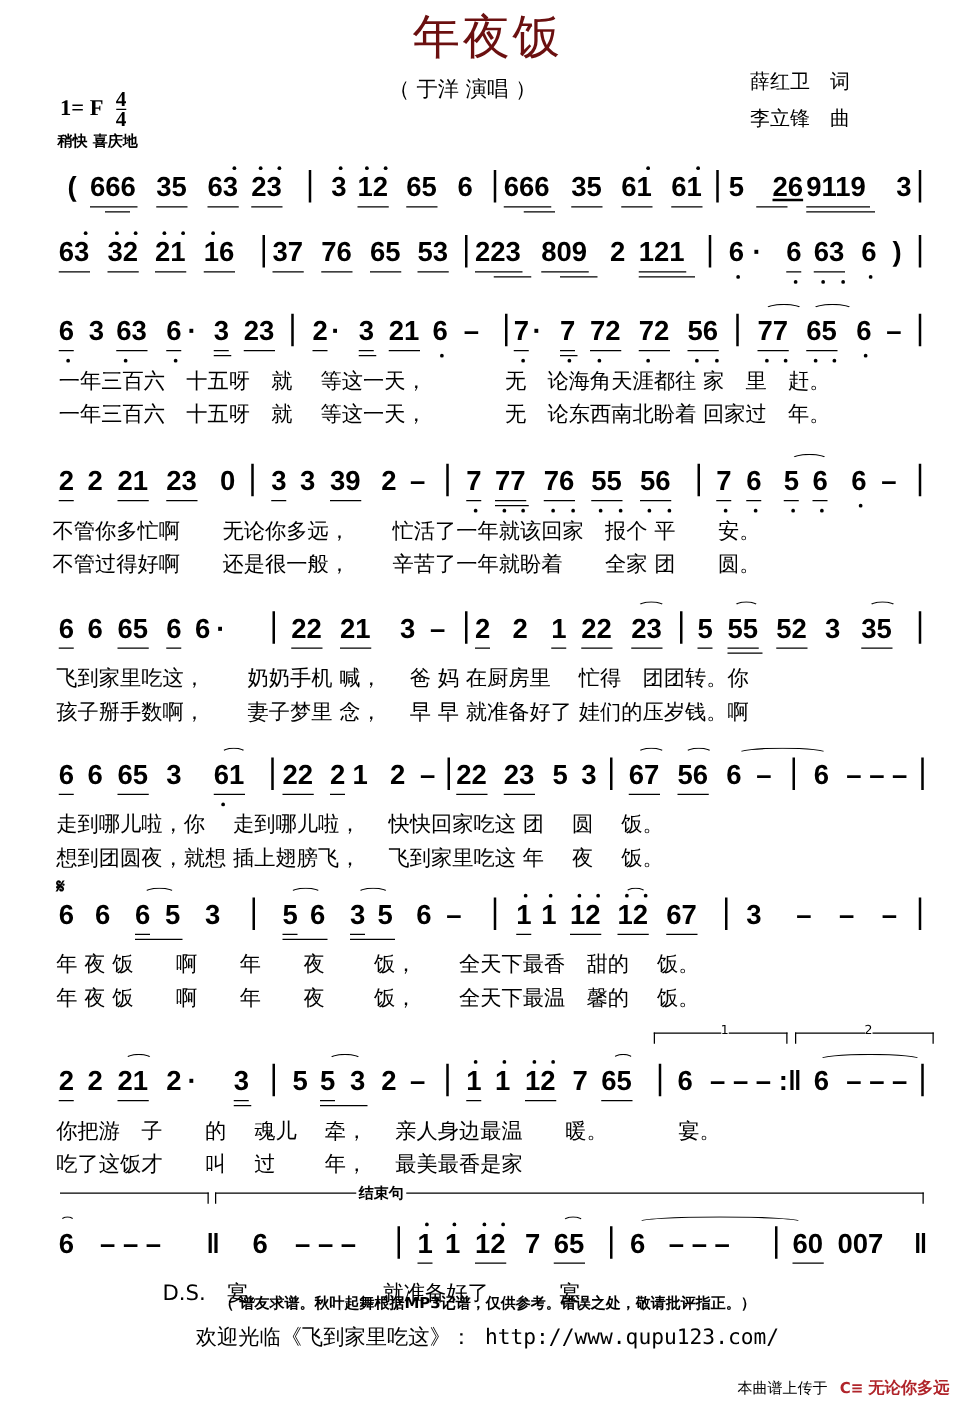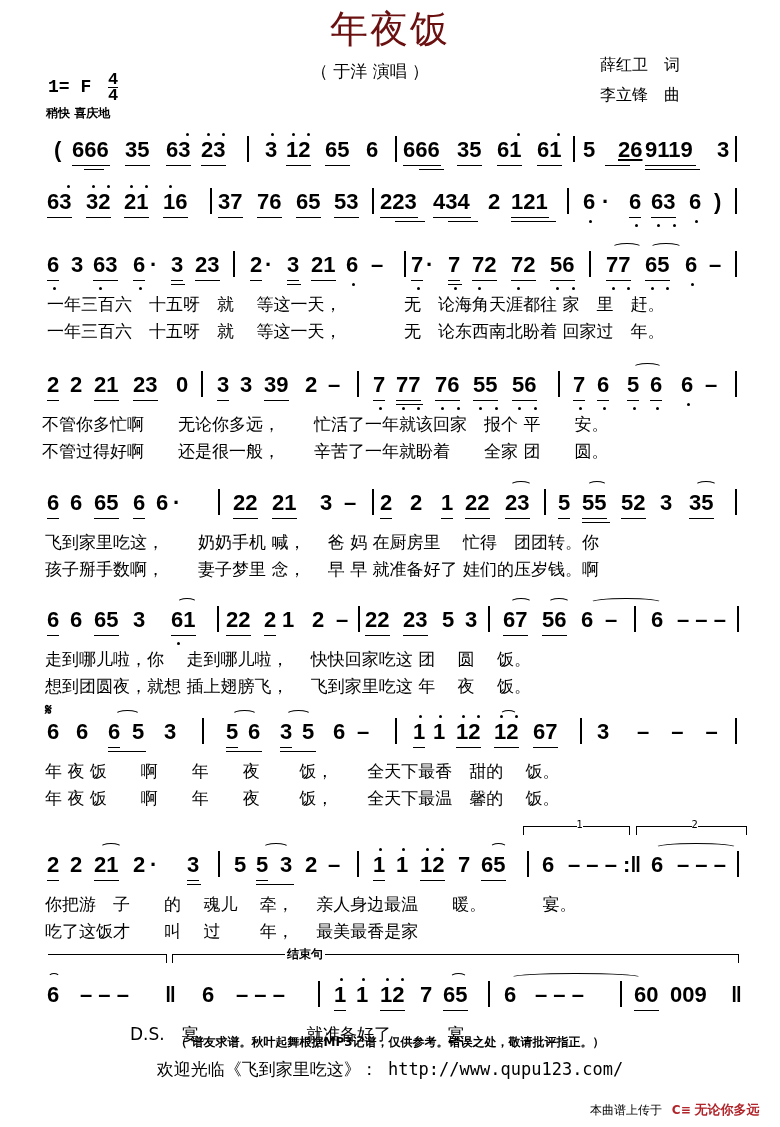--- a/index.html
+++ b/index.html
@@ -1,21 +1,21 @@
 <!DOCTYPE html>
 <html><head>
 <meta charset="utf-8">
 <style>
   html,body{margin:0;padding:0;background:#fff;}
   body{width:780px;height:1127px;position:relative;overflow:hidden;font-family:"DejaVu Sans","Liberation Sans",sans-serif;color:#000;}
   .abs{position:absolute;}
   #title{left:0;width:780px;top:4px;text-align:center;font-size:38px;color:#6b1010;font-family:"DejaVu Sans",sans-serif;letter-spacing:2px;}
   #singer{left:0;width:740px;top:60px;text-align:center;font-size:17px;}
   .credit{font-size:16px;left:600px;}
-  #key{left:48px;top:72px;font-size:18px;font-weight:bold;font-family:Liberation Mono, monospace;}
+  #key{left:48px;top:72px;font-size:18px;font-weight:bold;font-family:Liberation Serif, serif;}
   .frac{display:inline-block;vertical-align:middle;text-align:center;line-height:15px;font-size:17px;margin-left:6px;}
   .frac span{display:block;}
   .frac .num{border-bottom:1px solid #000;}
   #tempo{left:46px;top:105px;font-size:12px;font-weight:bold;}
   .staff{left:0;width:780px;}
   .notes{position:absolute;left:0;top:0;height:40px;width:780px;}
   .n{position:absolute;font-family:"Liberation Sans",sans-serif;font-weight:bold;font-size:22px;top:8px;line-height:24px;}
   .ul{position:absolute;height:0;border-top:1.6px solid #000;}
   .bar{position:absolute;width:0;border-left:2px solid #000;height:26px;top:6px;}
   .dot{position:absolute;width:3px;height:3px;background:#000;border-radius:50%;}
@@ -110,21 +110,21 @@
         <span class="n" style="left: 257px;">76</span>
         <div class="ul" style="left: 257px; width: 25px; top: 35px;"></div>
         <span class="n" style="left: 296px;">65</span>
         <div class="ul" style="left: 296px; width: 25px; top: 35px;"></div>
         <span class="n" style="left: 334px;">53</span>
         <div class="ul" style="left: 334px; width: 25px; top: 35px;"></div>
         <div class="bar" style="left: 372px;"></div>
         <span class="n" style="left: 380px;">223</span>
         <div class="ul" style="left: 380px; width: 38px; top: 35px;"></div>
         <div class="ul" style="left: 395px; width: 30px; top: 39px;"></div>
-        <span class="n" style="left: 433px;">434</span>
+        <span class="n" style="left: 433px;">809</span>
         <div class="ul" style="left: 433px; width: 38px; top: 35px;"></div>
         <div class="ul" style="left: 448px; width: 30px; top: 39px;"></div>
         <span class="n" style="left: 488px;">2</span>
         <span class="n" style="left: 511px;">121</span>
         <div class="ul" style="left: 511px; width: 38px; top: 35px;"></div>
         <div class="ul" style="left: 511px; width: 45px; top: 39px;"></div>
         <div class="bar" style="left: 567px;"></div>
         <span class="n" style="left: 583px;">6</span>
         <div class="dot" style="left: 589px; top: 38px;"></div>
         <span class="n" style="left: 602px;">·</span>
@@ -489,21 +489,21 @@
         <span class="n" style="left: 443px;">65</span>
         <div class="ul" style="left: 443px; width: 25px; top: 35px;"></div>
         <div class="slur" style="left: 450px; width: 15px; top: -2px; height: 8px;"></div>
         <div class="bar" style="left: 488px;"></div>
         <span class="n" style="left: 504px;">6</span>
         <div class="slur" style="left: 510px; width: 130px; top: -2px; height: 8px;"></div>
         <span class="n" style="left: 535px;">– – –</span>
         <div class="bar" style="left: 620px;"></div>
         <span class="n" style="left: 634px;">60</span>
         <div class="ul" style="left: 634px; width: 25px; top: 35px;"></div>
-        <span class="n" style="left: 670px;">009</span>
+        <span class="n" style="left: 670px;">007</span>
         <span class="n" style="left: 731px;">‖</span>
       </div>
       <div class="lyric" style="left: 130px; top: 48px;">D.S.　宴。　　　　　 就准备好了　　　 宴。</div>
       <div class="abs" style="left: 48px; width: 118px; top: -21px; height: 8px; border-top: 1px solid rgb(0, 0, 0); border-right: 1px solid rgb(0, 0, 0);"></div>
       <div class="abs" style="left: 172px; width: 565px; top: -21px; height: 8px; border-top: 1px solid rgb(0, 0, 0); border-left: 1px solid rgb(0, 0, 0); border-right: 1px solid rgb(0, 0, 0);"></div>
       <span class="abs" style="left: 285px; top: -29px; font-size: 12px; font-weight: bold; background: rgb(255, 255, 255); padding: 0px 2px;">结束句</span>
     </div>
   </div>
 
 <div class="abs footer" style="top:1034px;font-size:12px;font-weight:bold;">（ 谱友求谱。秋叶起舞根据MP3记谱，仅供参考。错误之处，敬请批评指正。）</div>

